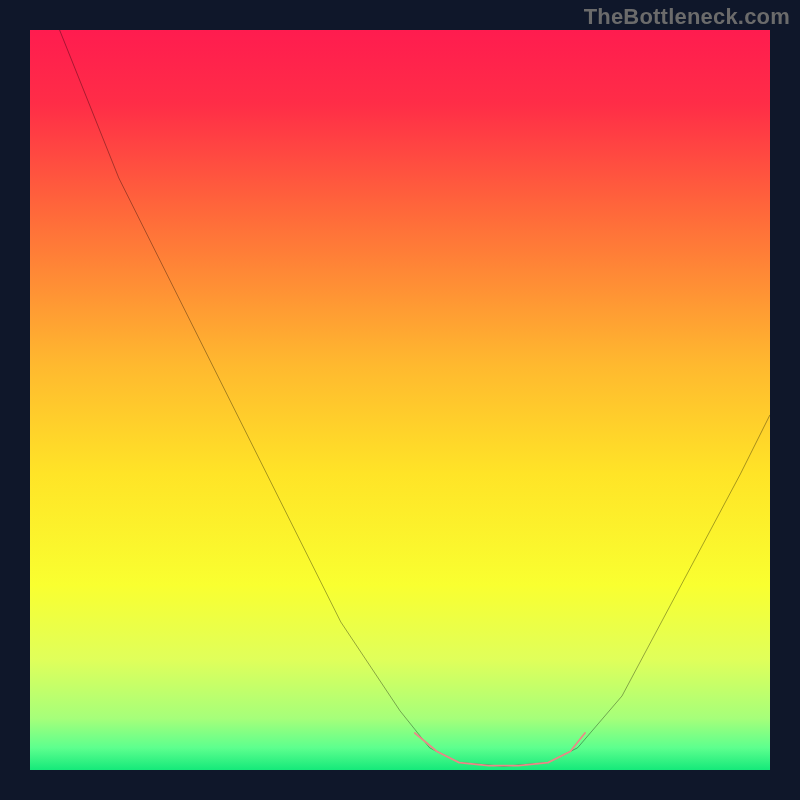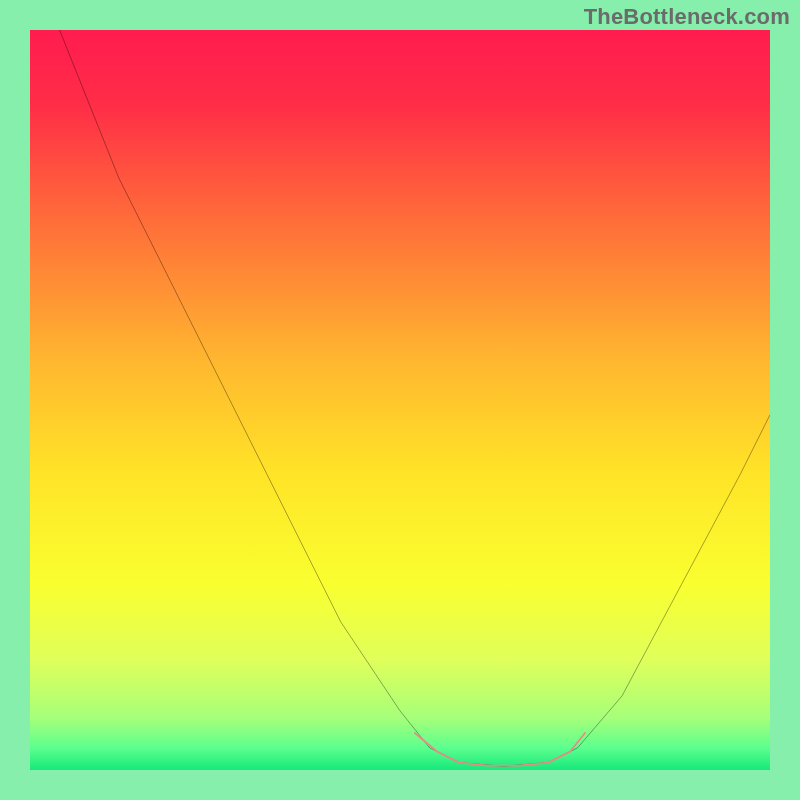--- a/index.html
+++ b/index.html
@@ -9,21 +9,21 @@
     height: 800px;
     background: #000;
     overflow: hidden;
   }
   .frame {
     position: absolute;
     left: 0;
     top: 0;
     width: 800px;
     height: 800px;
-    background: #86efac;
+    background: #0f172a;
   }
   .plot-area {
     position: absolute;
     left: 30px;
     top: 30px;
     width: 740px;
     height: 740px;
     overflow: hidden;
   }
   .gradient {

